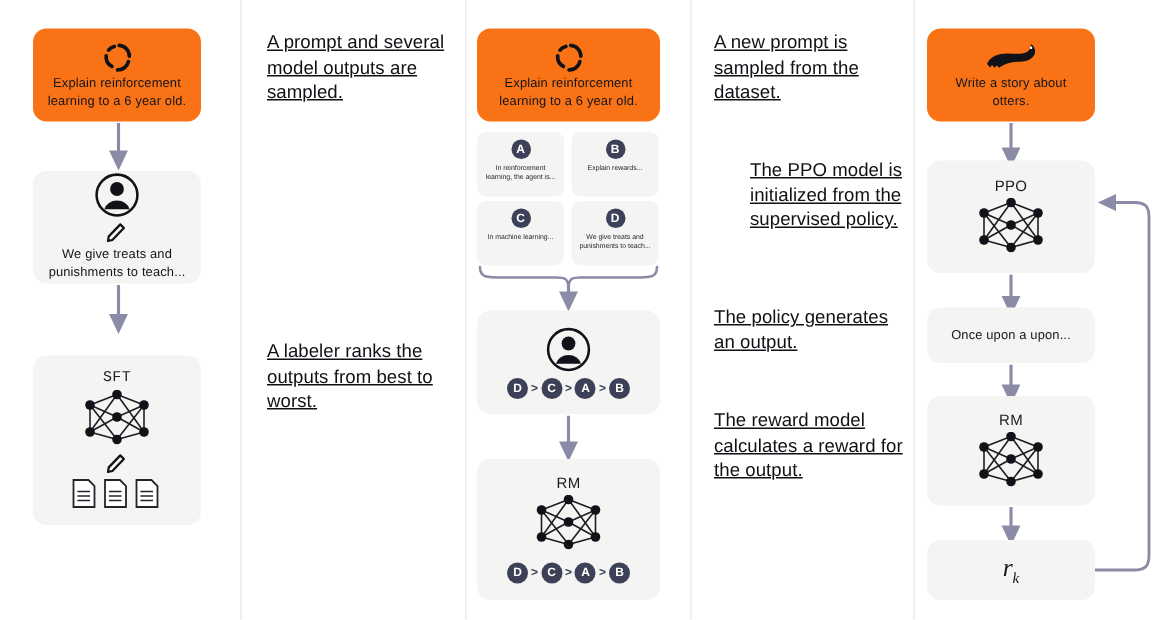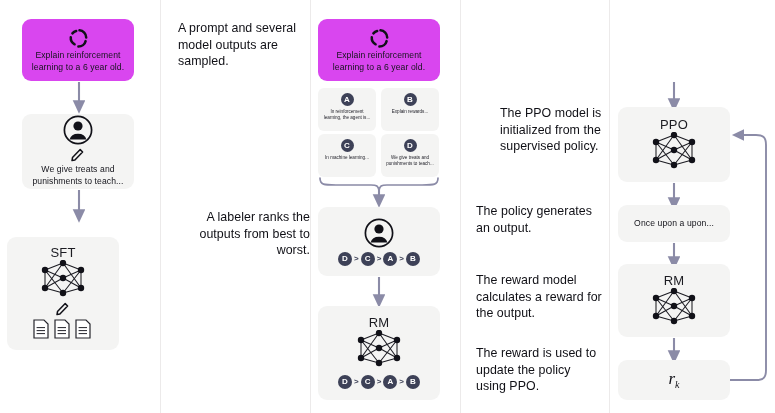--- a/index.html
+++ b/index.html
@@ -18,35 +18,36 @@
   
   .box{
     position:absolute;
     border-radius:9px;
     background:#f4f4f3;
     box-sizing:border-box;
     display:flex;flex-direction:column;
     align-items:center;justify-content:center;
     text-align:center;
   }
-  .box.green{background:#d946ef;}
+  .box.green{background:#f97316;}
   .box-text{
     font-size:8.6px;line-height:11.6px;color:#14141b;
     padding:0 7px;letter-spacing:0.1px;
   }
   .box-label{
-    font-size:13px;line-height:10px;color:#1c1c22;margin-bottom:2px;
+    font-size:10px;line-height:10px;color:#1c1c22;margin-bottom:2px;
     letter-spacing:.2px;
   }
 
   
   .caption{
     position:absolute;
     font-size:12.4px;line-height:16.6px;color:#101016;
     letter-spacing:.05px;
+    text-decoration:underline;
   }
 
   
   .arrow{position:absolute;}
 
   
   .rank{display:flex;align-items:center;gap:2px;margin-top:4px;}
   .rank .chip{
     width:14px;height:14px;border-radius:50%;
     background:#3d4157;color:#fff;
@@ -170,21 +171,21 @@
     <svg width="14" height="16" class="nn" style="margin-top:1px;">
         <use href="#pencilico"></use>
       </svg>
     <div class="box-text" style="margin-top:2px;">We give treats and punishments to teach...</div>
   </div>
 
   <svg class="arrow" style="left:70px;top:190px;" width="18" height="33">
     <line x1="9" y1="0" x2="9" y2="26" stroke="#8b8ba7" stroke-width="2.1" marker-end="url(#ah)"></line>
   </svg>
 
-  <div class="box" style="left:7px;top:237px;width:112px;height:113px;">
+  <div class="box" style="left:22px;top:237px;width:112px;height:113px;font-family:Liberation Mono, monospace;">
     <div class="box-label">SFT</div>
     <svg width="53" height="38" class="nn">
       <use href="#nnet"></use>
     </svg>
     <svg width="14" height="16" class="nn" style="margin-top:2px;">
         <use href="#pencilico"></use>
       </svg>
     <svg width="62" height="21" class="nn" style="margin-top:3px;">
       <g transform="translate(1,0)">
           <use href="#docsico"></use>
@@ -192,21 +193,21 @@
       <g transform="translate(22,0)">
           <use href="#docsico"></use>
         </g>
       <g transform="translate(43,0)">
           <use href="#docsico"></use>
         </g>
     </svg>
   </div>
 
   <div class="caption" style="left:178px;top:20px;width:126px;">A prompt and several model outputs are sampled.</div>
-  <div class="caption" style="left:178px;top:209px;width:132px;text-align:right;">A labeler ranks the outputs from best to worst.</div>
+  <div class="caption" style="left:178px;top:226px;width:132px;">A labeler ranks the outputs from best to worst.</div>
 
   <div class="box green" style="left:318px;top:19px;width:122px;height:62px;">
     <svg width="25" height="23" class="nn">
       <use href="#refreshico"></use>
     </svg>
     <div class="box-text">Explain reinforcement learning to a 6 year old.</div>
   </div>
 
   <div class="optcard" style="left:318px;top:88px;width:58px;height:43px;">
     <div class="chip">A</div>
@@ -259,25 +260,31 @@
       <span class="chip">D</span>
       <span class="gt">&gt;</span>
       <span class="chip">C</span>
       <span class="gt">&gt;</span>
       <span class="chip">A</span>
       <span class="gt">&gt;</span>
       <span class="chip">B</span>
     </div>
   </div>
 
+  <div class="caption" style="left:476px;top:20px;width:126px;">A new prompt is sampled from the dataset.</div>
   <div class="caption" style="left:476px;top:105px;width:130px;margin-left:24px;">The PPO model is initialized from the supervised policy.</div>
   <div class="caption" style="left:476px;top:272px;width:128px;">The reward model calculates a reward for the output.</div>
   <div class="caption" style="left:476px;top:203px;width:132px;">The policy generates an output.</div>
-  <div class="caption" style="left:476px;top:345px;width:126px;">The reward is used to update the policy using PPO.</div>
-
+
+  <div class="box green" style="left:618px;top:19px;width:112px;height:62px;">
+    <svg width="36" height="22" class="nn">
+      <use href="#otterico"></use>
+    </svg>
+    <div class="box-text" style="margin-top:2px;">Write a story about otters.</div>
+  </div>
 
   <svg class="arrow" style="left:665px;top:82px;" width="18" height="31">
     <line x1="9" y1="0" x2="9" y2="23" stroke="#8b8ba7" stroke-width="2.1" marker-end="url(#ah)"></line>
   </svg>
 
   <div class="box" style="left:618px;top:107px;width:112px;height:75px;">
     <div class="box-label">PPO</div>
     <svg width="53" height="38" class="nn">
       <use href="#nnet"></use>
     </svg>

